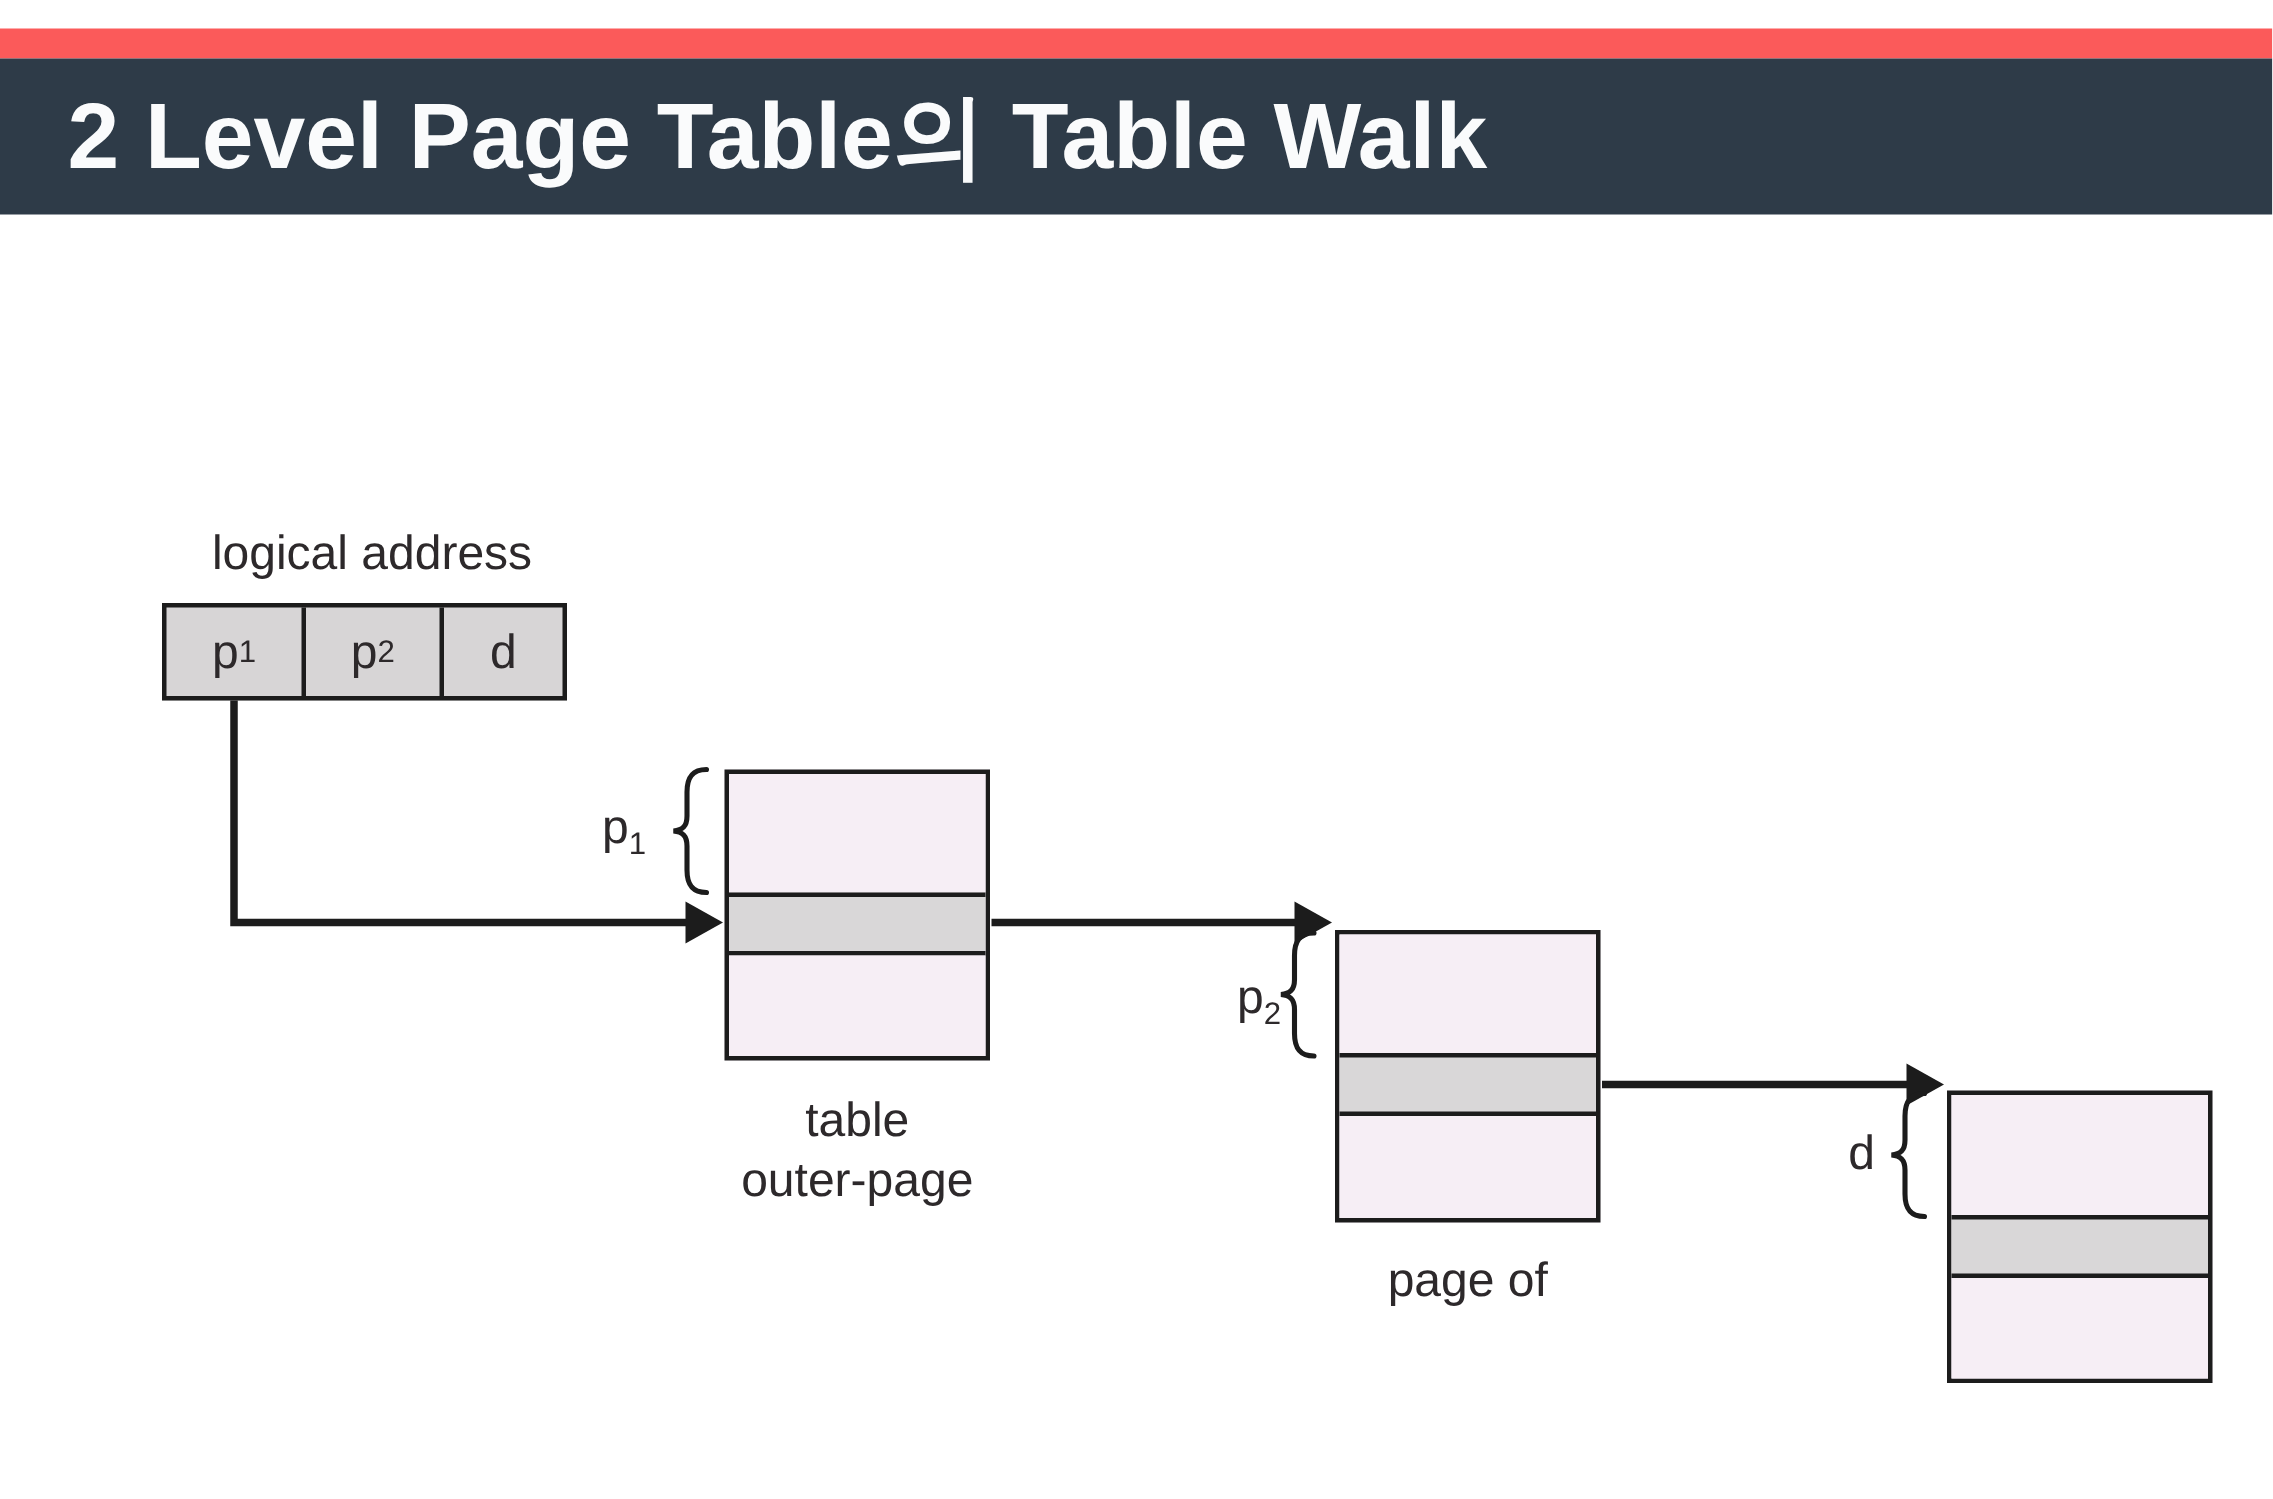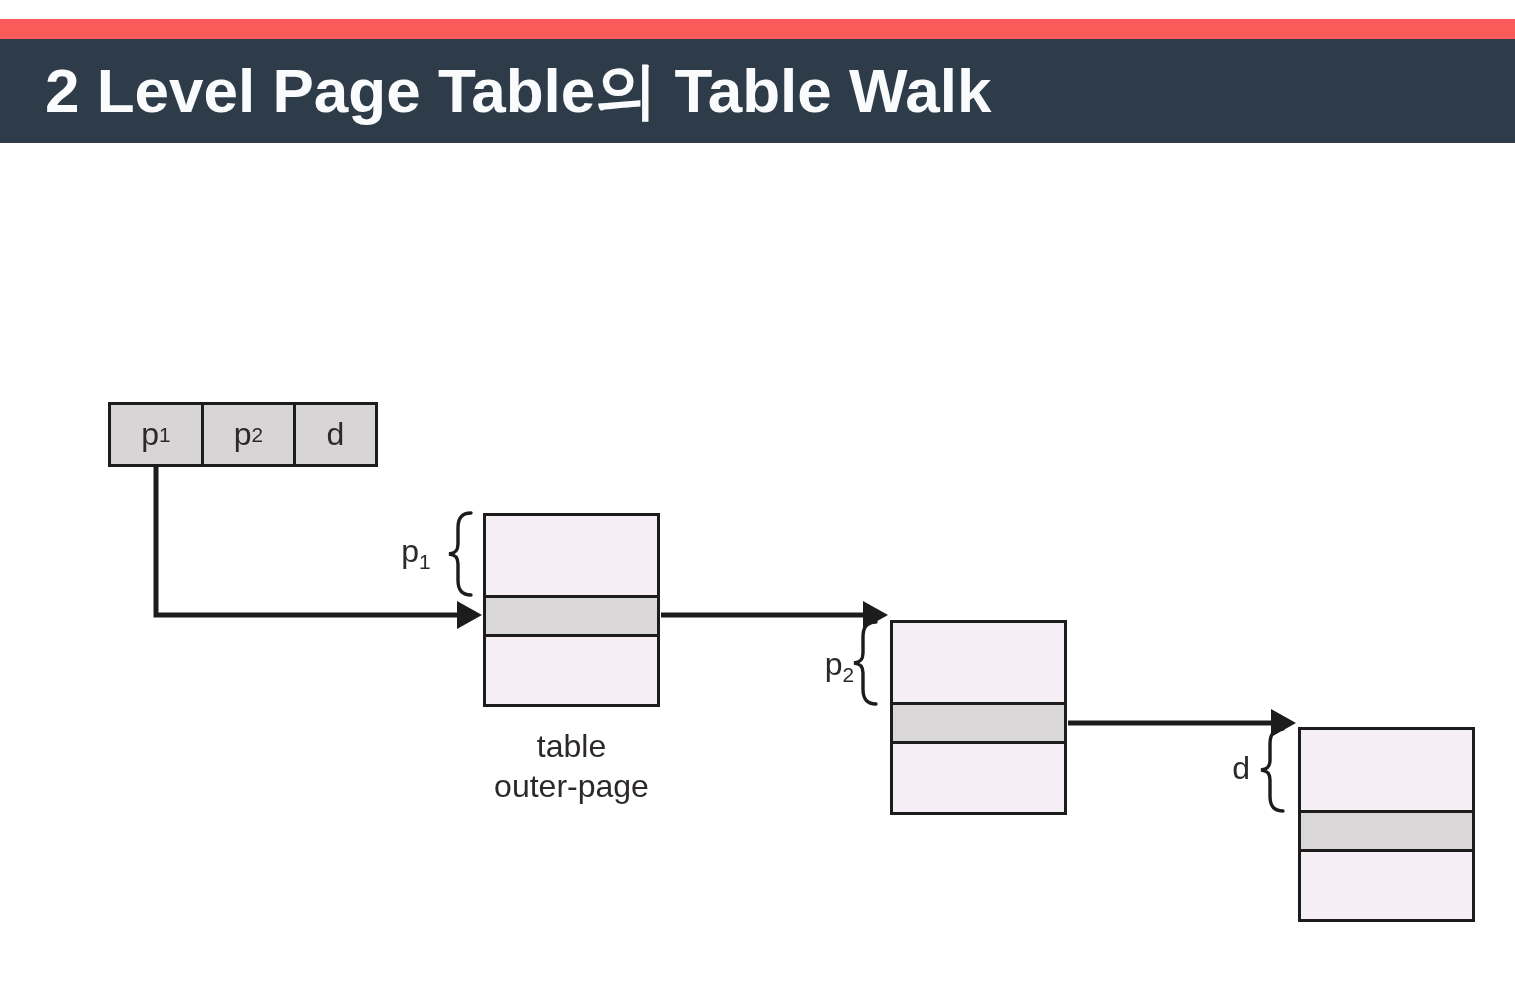--- a/index.html
+++ b/index.html
@@ -102,20 +102,21 @@
       <g>
         <path d="M661,615 L864,615"></path>
         <polygon points="863,601 863,629 888,615"></polygon>
       </g>
       <g>
         <path d="M1068,723 L1272,723"></path>
         <polygon points="1271,709 1271,737 1296,723"></polygon>
       </g>
     </svg>
 
+    <div class="abs diagram-text center" style="left:110px;top:348px;width:276px;">logical address</div>
 
     <div class="abs la-box">
       <div class="la-cell" style="width:90px;">
           <span>p</span>
           <sub>1</sub>
         </div>
       <div class="la-cell" style="width:92px;">
           <span>p</span>
           <sub>2</sub>
         </div>
@@ -155,16 +156,17 @@
 
     <div class="abs diagram-text right" style="left:392px;top:531px;width:48px;text-align:center;"><span>p</span><sub>1</sub></div>
     <div class="abs diagram-text right" style="left:806px;top:644px;width:48px;"><span>p</span><sub>2</sub></div>
     <div class="abs diagram-text right" style="left:1202px;top:748px;width:48px;"><span>d</span><sub></sub></div>
 
     <div class="abs diagram-text center" style="left:483px;top:726px;width:177px;">
       <div>table</div>
       <div>outer-page</div>
     </div>
     <div class="abs diagram-text center" style="left:890px;top:833px;width:177px;">
+      <div>page of</div>
     </div>
 
   </div>
 </div>
 
 </body></html>

